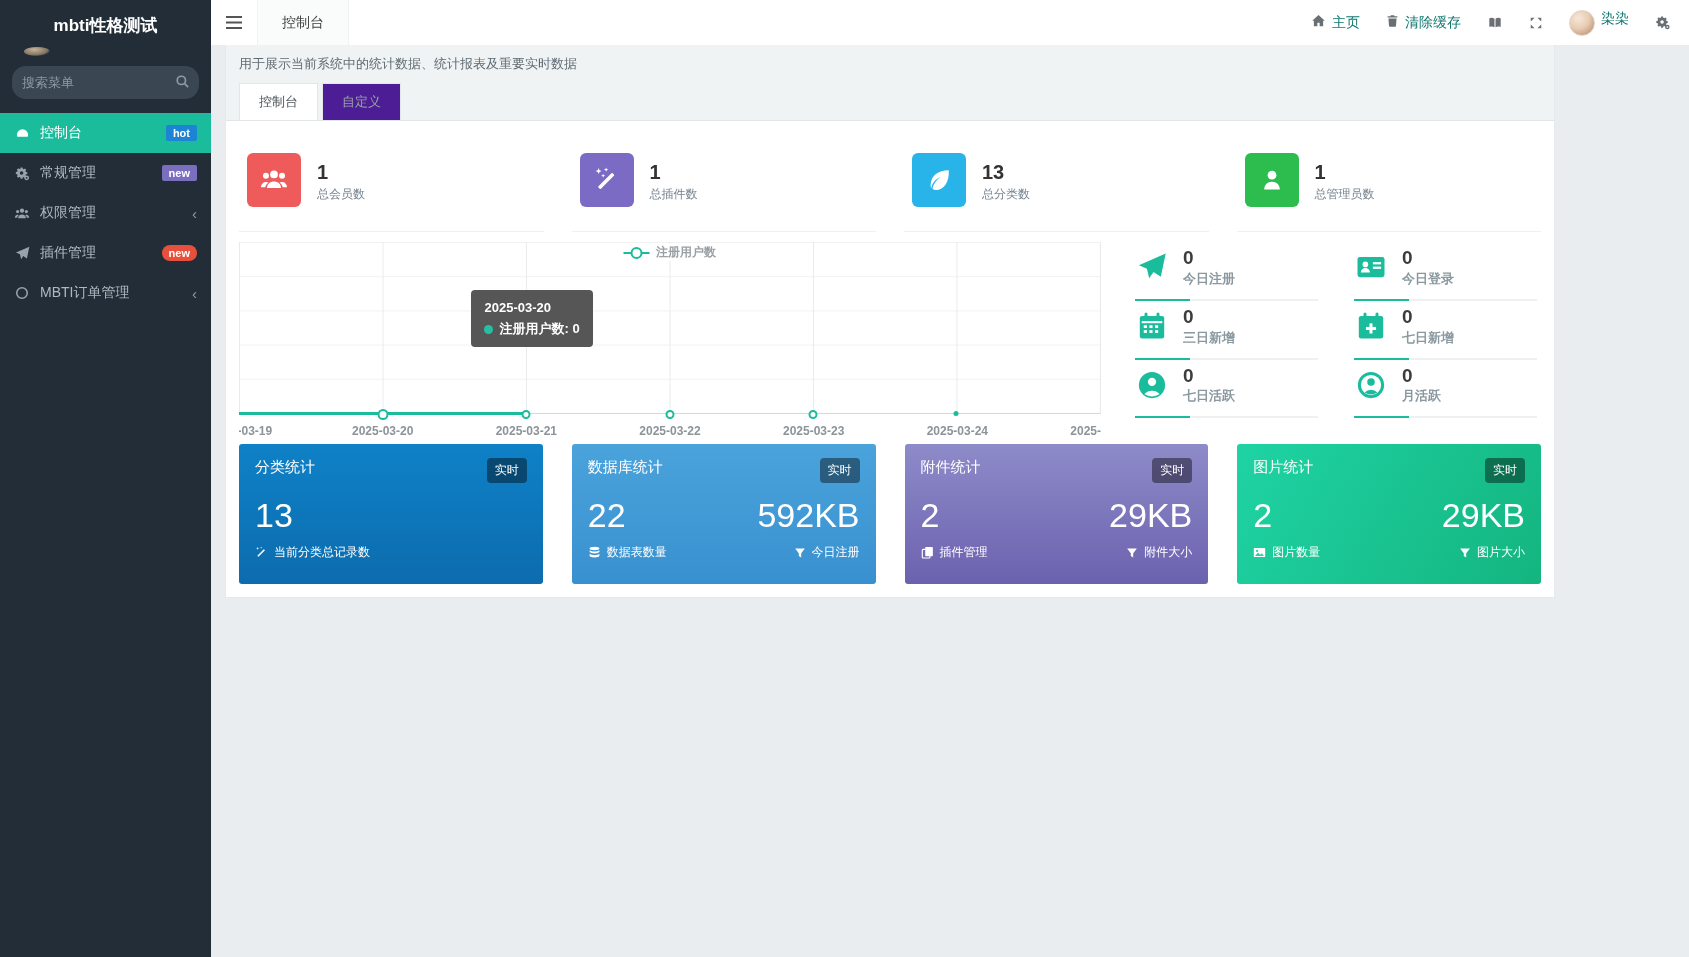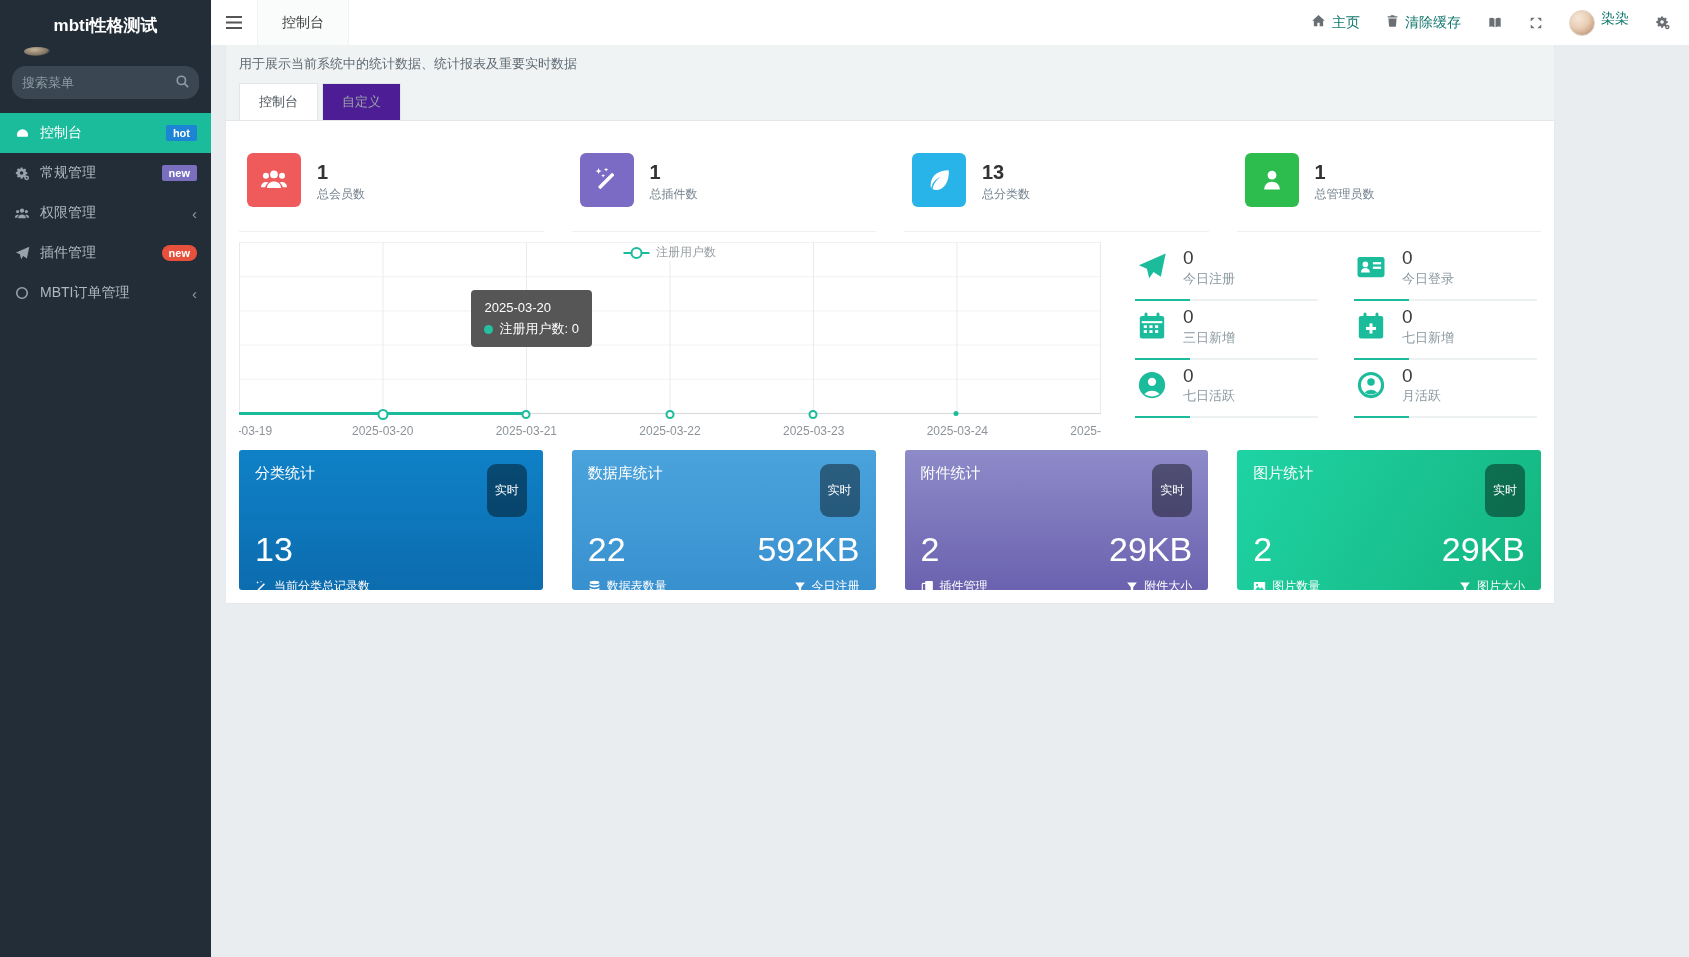--- a/index.html
+++ b/index.html
@@ -57,21 +57,21 @@
   .stat:last-child{margin-right:0;}
   .stat-ico{width:54px;height:54px;border-radius:6px;display:flex;align-items:center;justify-content:center;color:#fff;}
   .stat-ico.c0{background:var(--stat_red,#ef5b5b);}
   .stat-ico.c1{background:var(--stat_purple,#7b6bc5);}
   .stat-ico.c2{background:var(--stat_blue,#28b4e8);}
   .stat-ico.c3{background:var(--stat_green,#2dbc4e);}
   .stat-num{font-size:20px;font-weight:bold;color:#333;line-height:1.4;}
   .stat-label{font-size:12px;color:#76838f;}
 
   
-  .mid-row{display:flex;margin-top:10px;}
+  .mid-row{display:flex;margin-top:10px;font-weight:bold;}
   .chart{width:862px;position:relative;}
   .plot{height:172px;position:relative;border-bottom:1px solid #ccd2d6;border-right:1px solid #e8ebed;overflow:visible;
     background-image:linear-gradient(to right,#e8ebed 1px,transparent 1px),linear-gradient(to bottom,#f0f2f3 1px,transparent 1px);
     background-size:calc(100%/6) 100%,100% 20%;}
   .legend{position:absolute;top:2px;left:50%;transform:translateX(-50%);display:flex;align-items:center;gap:7px;
     font-size:12px;color:#9aa0a4;cursor:pointer;z-index:3;background:#fff;padding:0 4px;}
   .lg-mark{width:26px;height:2px;background:var(--accent,#1abc9c);position:relative;display:inline-block;}
   .lg-mark::after{content:"";position:absolute;left:50%;top:50%;transform:translate(-50%,-50%);
     width:8px;height:8px;border:2px solid var(--accent,#1abc9c);border-radius:50%;background:#fff;}
   .line-seg{position:absolute;bottom:-2px;height:3px;background:var(--accent,#1abc9c);left:0;width:33.4%;z-index:1;}
@@ -90,28 +90,28 @@
   .mini-grid{flex:1;display:grid;grid-template-columns:1fr 1fr;column-gap:36px;row-gap:2px;padding:4px 4px 0 34px;align-content:start;}
   .mini{padding-bottom:2px;}
   .mini-top{display:flex;align-items:flex-start;gap:14px;}
   .mini-ico{color:var(--accent,#1abc9c);width:34px;height:34px;display:flex;align-items:center;justify-content:center;margin-top:4px;}
   .mini-num{font-size:19px;color:#3c3c3c;line-height:1.25;}
   .mini-label{font-size:13px;color:#8a98a0;}
   .mini-bar{height:2px;background:#eef1f2;margin-top:11px;position:relative;}
   .mini-bar::before{content:"";position:absolute;left:0;top:0;bottom:0;width:30%;background:var(--accent,#1abc9c);}
 
   
-  .cards-row{display:flex;gap:29px;margin-top:6px;}
+  .cards-row{display:flex;gap:29px;margin-top:0;}
   .card{flex:1;height:140px;border-radius:3px;color:#fff;padding:14px 16px 12px;display:flex;flex-direction:column;}
   .card.g0{background:linear-gradient(180deg,var(--card1a,#0f81c7),var(--card1b,#0c6cae));}
   .card.g1{background:linear-gradient(180deg,var(--card2a,#4ba3dc),var(--card2b,#3890cf));}
   .card.g2{background:linear-gradient(180deg,var(--card3a,#8e8bc9),var(--card3b,#6b62af));}
   .card.g3{background:linear-gradient(120deg,var(--card4a,#1fd3a4),var(--card4b,#14b57f));}
   .card-head{display:flex;align-items:flex-start;justify-content:space-between;font-size:15px;}
-  .rt-badge{font-size:12px;background:rgba(0,0,0,.42);padding:18px 8px;border-radius:9px;}
+  .rt-badge{font-size:12px;background:rgba(0,0,0,.42);padding:4px 8px;border-radius:4px;}
   .card-vals{display:flex;justify-content:space-between;align-items:flex-end;margin-top:14px;font-size:34px;font-weight:400;line-height:1.1;}
   .card-foot{display:flex;justify-content:space-between;margin-top:10px;font-size:12px;}
   .cf{display:flex;align-items:center;gap:6px;justify-content:flex-end;}
   svg{display:block;}
 </style>
 </head>
 <body>
 
 <div class="app">
 

